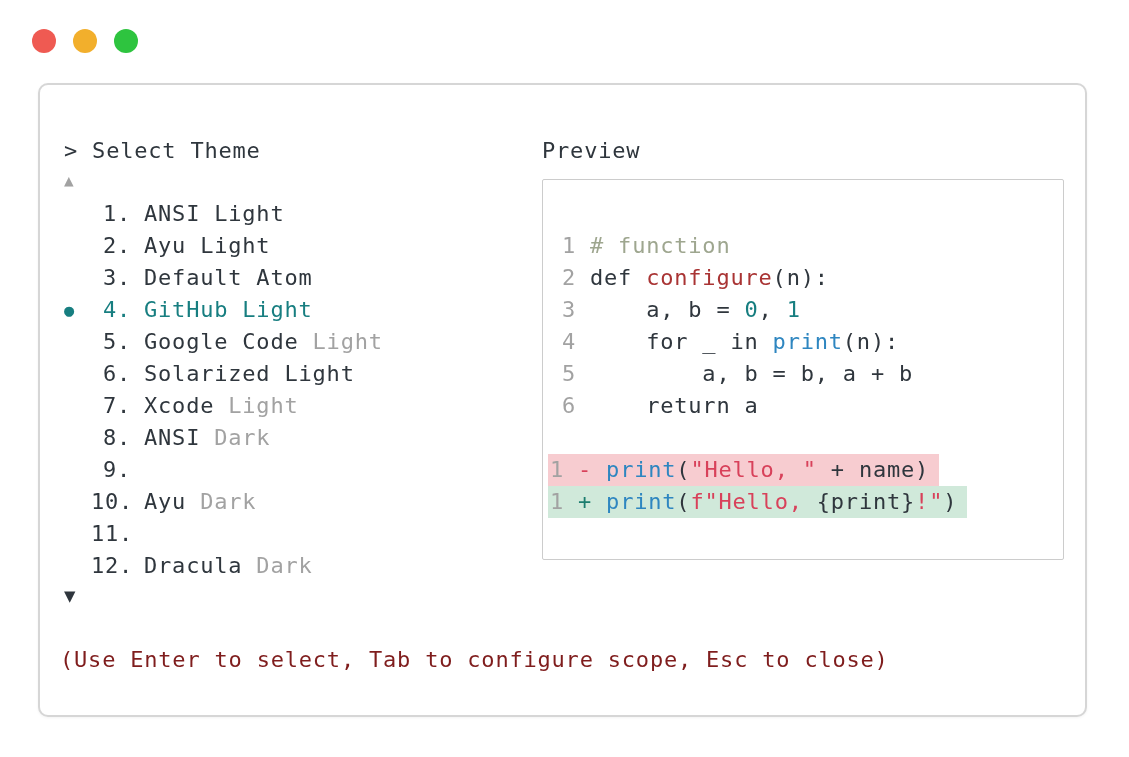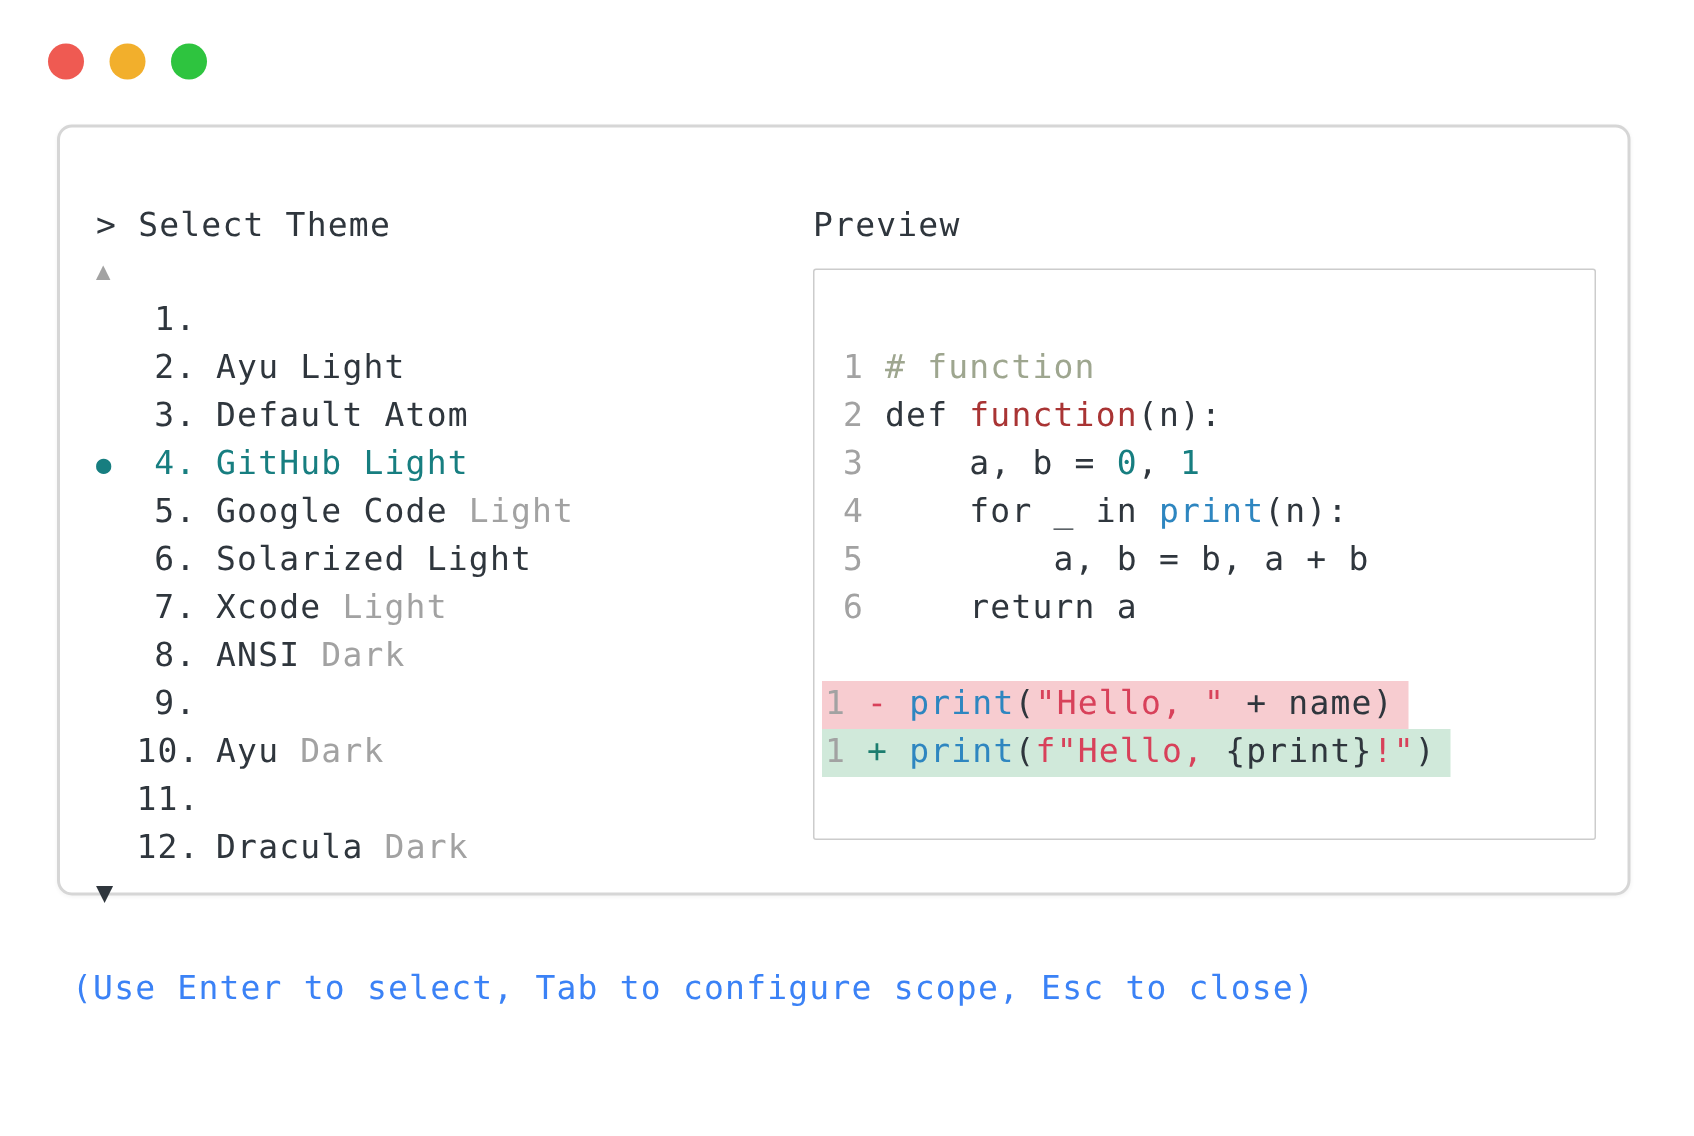--- a/index.html
+++ b/index.html
@@ -25,21 +25,21 @@
     letter-spacing: 0.8px;
     color: var(--text-dark);
   }
 
   
   .traffic-lights { position: absolute; left: 32px; top: 29px; display: flex; gap: 17px; }
   .light { width: 24px; height: 24px; border-radius: 50%; display: inline-block; }
 
   
   .panel {
-    position: absolute; left: 38px; top: 83px; width: 1049px; height: 514px;
+    position: absolute; left: 38px; top: 83px; width: 1049px; height: 634px;
     background: #ffffff; border: 2px solid var(--panel-border); border-radius: 10px;
     box-shadow: 0 1px 3px rgba(0,0,0,0.05);
   }
 
   .prompt { position: absolute; left: 24px; top: 50px; height: 32px; line-height: 32px; white-space: pre; }
   .scroll-up {
     position: absolute; left: 24px; top: 80px; height: 32px; line-height: 32px;
     font-size: 16px; color: var(--muted-gray); cursor: default;
   }
   .scroll-down {
@@ -73,57 +73,57 @@
   .tok-t  { color: var(--text-dark); }
   .tok-co { color: var(--comment-green); }
   .tok-fn { color: var(--function-red); }
   .tok-kw { color: var(--keyword-blue); }
   .tok-nu { color: var(--accent-teal); }
   .tok-st { color: var(--string-crimson); }
   .tok-mi { color: var(--string-crimson); }
   .tok-pl { color: var(--diff-plus-teal); }
 
   .help-text {
-    position: absolute; left: 8px; top: 559px; height: 32px; line-height: 32px;
-    color: #3b82f6; white-space: pre;
+    position: absolute; left: 20px; top: 559px; height: 32px; line-height: 32px;
+    color: #7f1d1d; white-space: pre;
   }
 </style>
 </head>
 <body>
 
 <div class="traffic-lights">
     <span class="light" style="background: rgb(239, 90, 82);"></span>
     <span class="light" style="background: rgb(242, 175, 44);"></span>
     <span class="light" style="background: rgb(46, 196, 63);"></span>
   </div>
 
 <div class="panel">
   <div class="prompt">&gt; Select Theme</div>
   <div class="scroll-up">▲</div>
   <div class="theme-list">
-      <div class="row"><span class="bullet-col"></span><span class="idx-col">1.</span></div>
+      <div class="row"><span class="bullet-col"></span><span class="idx-col">1.</span><span class="label-col">ANSI Light</span></div>
       <div class="row"><span class="bullet-col"></span><span class="idx-col">2.</span><span class="label-col">Ayu Light</span></div>
       <div class="row"><span class="bullet-col"></span><span class="idx-col">3.</span><span class="label-col">Default Atom</span></div>
       <div class="row selected"><span class="bullet-col">●</span><span class="idx-col">4.</span><span class="label-col">GitHub Light</span></div>
       <div class="row"><span class="bullet-col"></span><span class="idx-col">5.</span><span class="label-col">Google Code<span class="suffix-muted"> Light</span></span></div>
       <div class="row"><span class="bullet-col"></span><span class="idx-col">6.</span><span class="label-col">Solarized Light</span></div>
       <div class="row"><span class="bullet-col"></span><span class="idx-col">7.</span><span class="label-col">Xcode<span class="suffix-muted"> Light</span></span></div>
       <div class="row"><span class="bullet-col"></span><span class="idx-col">8.</span><span class="label-col">ANSI<span class="suffix-muted"> Dark</span></span></div>
       <div class="row"><span class="bullet-col"></span><span class="idx-col">9.</span></div>
       <div class="row"><span class="bullet-col"></span><span class="idx-col">10.</span><span class="label-col">Ayu<span class="suffix-muted"> Dark</span></span></div>
       <div class="row"><span class="bullet-col"></span><span class="idx-col">11.</span></div>
       <div class="row"><span class="bullet-col"></span><span class="idx-col">12.</span><span class="label-col">Dracula<span class="suffix-muted"> Dark</span></span></div>
     </div>
   <div class="scroll-down">▼</div>
 
   <div class="preview-title">Preview</div>
   <div class="preview-box">
     <div class="code-body">
         <div class="code-row"><span class="ln">1</span><span class="tok-co"># function</span></div>
-        <div class="code-row"><span class="ln">2</span><span class="tok-t">def </span><span class="tok-fn">function</span><span class="tok-t">(n):</span></div>
+        <div class="code-row"><span class="ln">2</span><span class="tok-t">def </span><span class="tok-fn">configure</span><span class="tok-t">(n):</span></div>
         <div class="code-row"><span class="ln">3</span><span class="tok-t">    a, b = </span><span class="tok-nu">0</span><span class="tok-t">, </span><span class="tok-nu">1</span></div>
         <div class="code-row"><span class="ln">4</span><span class="tok-t">    for _ in </span><span class="tok-kw">print</span><span class="tok-t">(n):</span></div>
         <div class="code-row"><span class="ln">5</span><span class="tok-t">        a, b = b, a + b</span></div>
         <div class="code-row"><span class="ln">6</span><span class="tok-t">    return a</span></div>
         <div class="code-row blank"></div>
         <div class="code-row diff removed"><span class="ln">1</span><span class="tok-mi">- </span><span class="tok-kw">print</span><span class="tok-t">(</span><span class="tok-st">"Hello, "</span><span class="tok-t"> + name)</span></div>
         <div class="code-row diff added"><span class="ln">1</span><span class="tok-pl">+ </span><span class="tok-kw">print</span><span class="tok-t">(</span><span class="tok-st">f"Hello, </span><span class="tok-t">{print}</span><span class="tok-st">!"</span><span class="tok-t">)</span></div>
       </div>
   </div>
 

